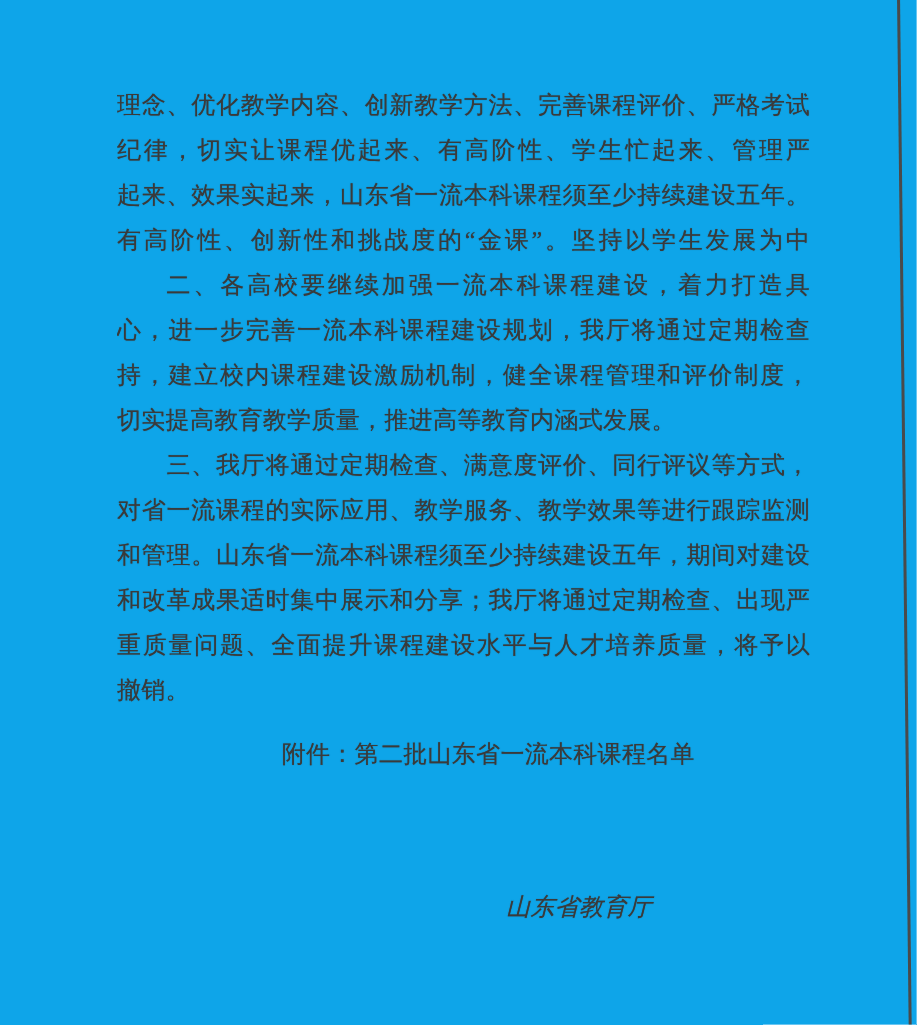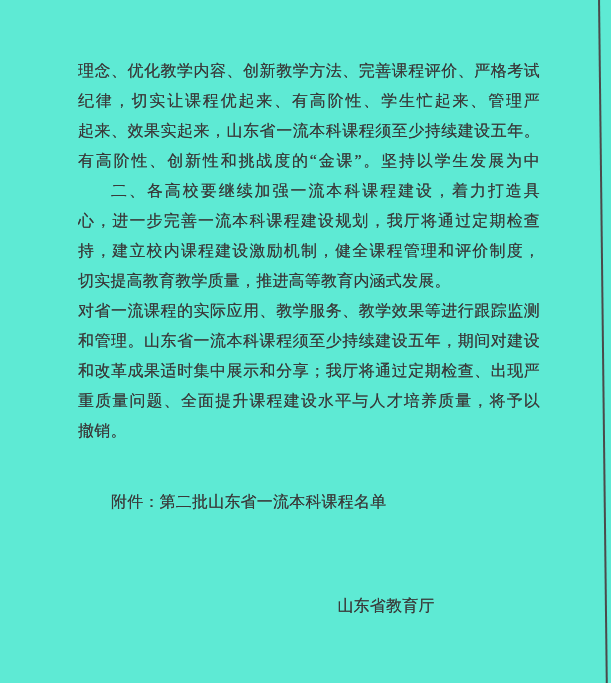--- a/index.html
+++ b/index.html
@@ -11,21 +11,21 @@
     height: 683px;
     position: relative;
     background: #ffffff;
     overflow: hidden;
     font-family: "Liberation Serif", "DejaVu Serif", serif;
     color: #3a3a3a;
   }
   .page {
     position: absolute;
     inset: 0;
-    background: #5eead4;
+    background: #0ea5e9;
   }
   .scan-edge {
     position: absolute;
     left: 598px;
     top: -3px;
     width: 2px;
     height: 692px;
     background: #4a4a4a;
     transform-origin: top center;
     transform: rotate(-0.65deg);
@@ -45,55 +45,58 @@
     text-shadow: 0 0 0.6px rgba(58,58,58,0.75);
   }
   .j {
     text-align: justify;
     text-align-last: justify;
   }
   .indent {
     padding-left: 33px;
   }
   .attachment {
-    margin-top: 41px;
+    margin-top: 13px;
     height: 30px;
     padding-left: 33px;
     letter-spacing: 0.2px;
     text-shadow: 0 0 0.6px rgba(58,58,58,0.75);
+    text-align: center;
   }
   .signature {
     position: absolute;
     left: 292px;
     top: 591px;
     width: 200px;
     text-align: center;
     font-size: 16px;
     line-height: 30px;
     letter-spacing: 0.2px;
     text-shadow: 0 0 0.6px rgba(58,58,58,0.75);
   }
   .signature .issuer {
     padding-right: 12px;
+    font-style: italic;
   }
 </style>
 </head>
 <body>
 
 <div class="page">
 
   <div class="content">
     <div class="line j">理念、优化教学内容、创新教学方法、完善课程评价、严格考试</div>
     <div class="line j">纪律，切实让课程优起来、有高阶性、学生忙起来、管理严</div>
     <div class="line j">起来、效果实起来，山东省一流本科课程须至少持续建设五年。</div>
     <div class="line j">有高阶性、创新性和挑战度的“金课”。坚持以学生发展为中</div>
     <div class="line j indent">二、各高校要继续加强一流本科课程建设，着力打造具</div>
     <div class="line j">心，进一步完善一流本科课程建设规划，我厅将通过定期检查</div>
     <div class="line j">持，建立校内课程建设激励机制，健全课程管理和评价制度，</div>
     <div class="line">切实提高教育教学质量，推进高等教育内涵式发展。</div>
+    <div class="line j indent">三、我厅将通过定期检查、满意度评价、同行评议等方式，</div>
     <div class="line j">对省一流课程的实际应用、教学服务、教学效果等进行跟踪监测</div>
     <div class="line j">和管理。山东省一流本科课程须至少持续建设五年，期间对建设</div>
     <div class="line j">和改革成果适时集中展示和分享；我厅将通过定期检查、出现严</div>
     <div class="line j">重质量问题、全面提升课程建设水平与人才培养质量，将予以</div>
     <div class="line">撤销。</div>
 
     <div class="attachment">附件：第二批山东省一流本科课程名单</div>
   </div>
 
   <div class="signature">

